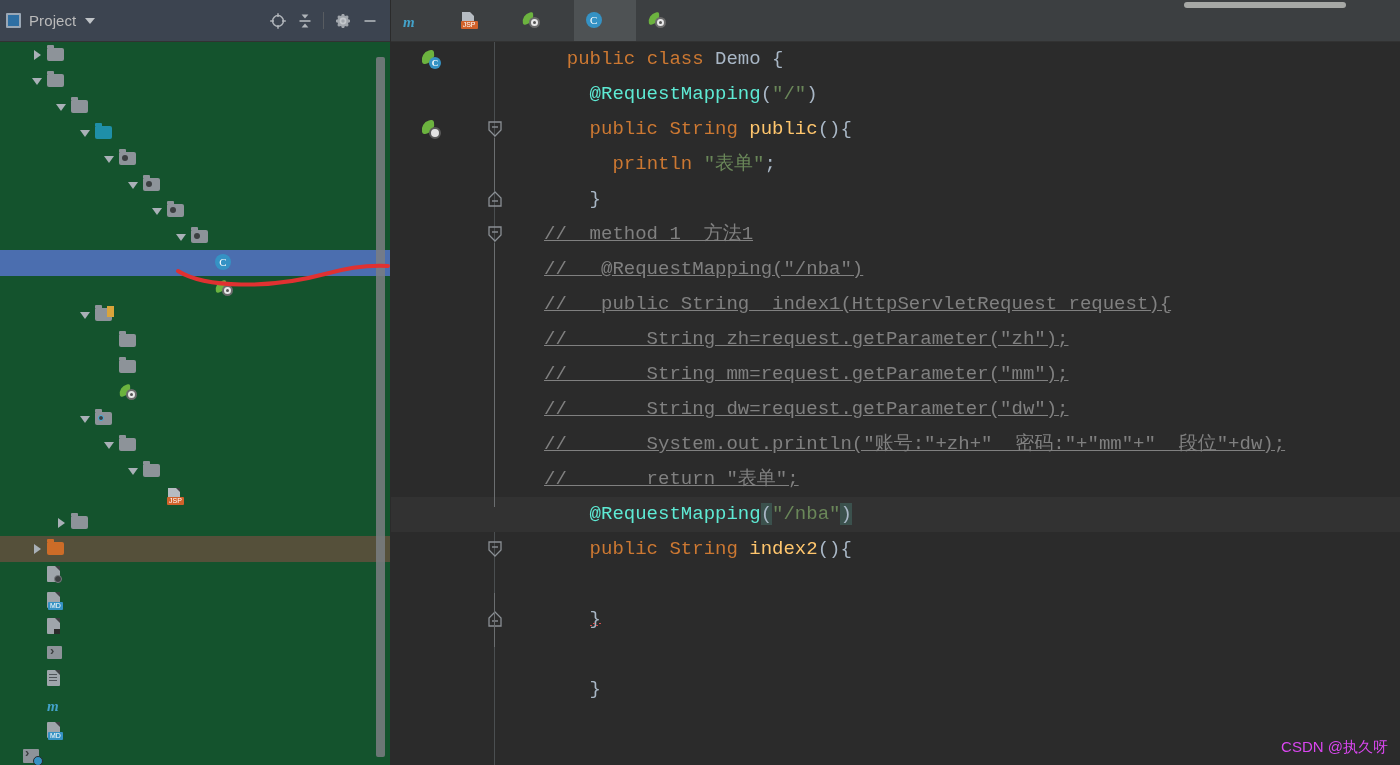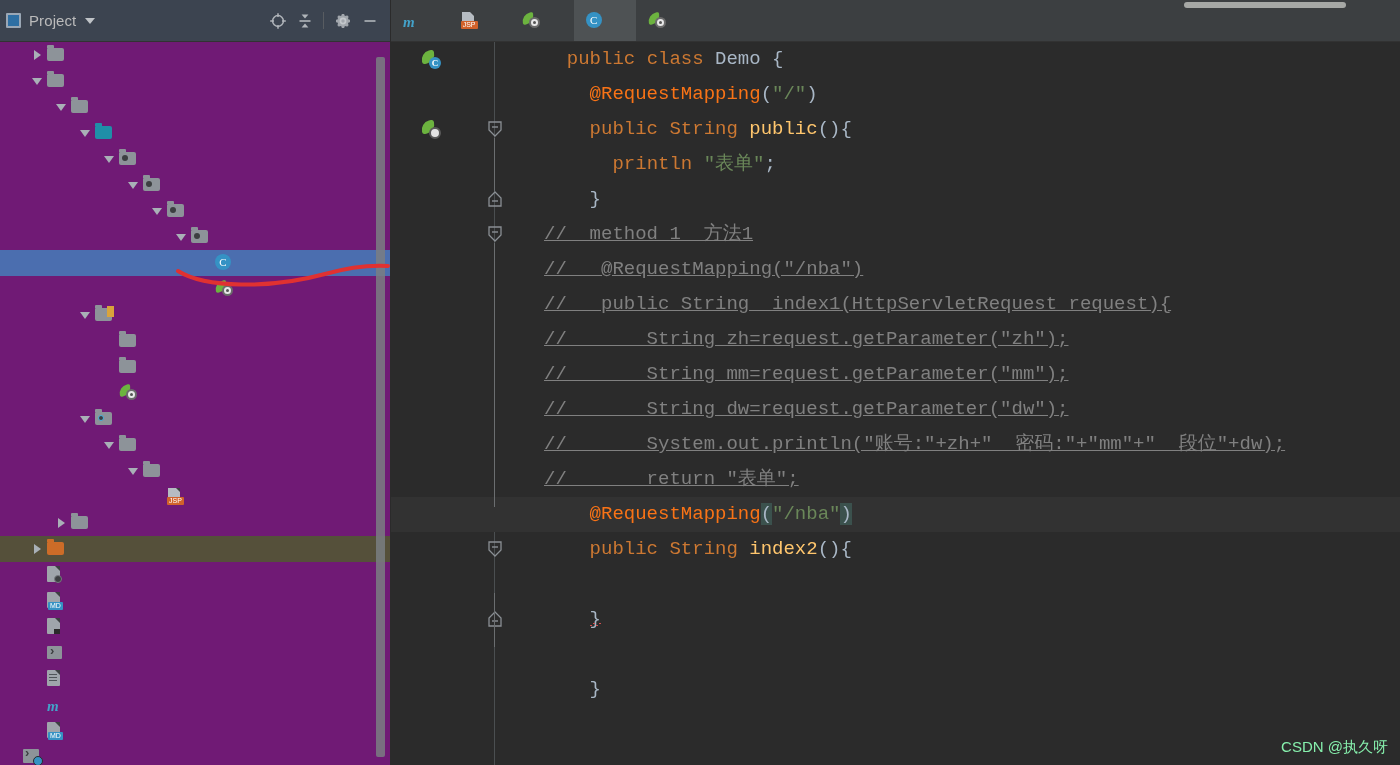--- a/index.html
+++ b/index.html
@@ -7,21 +7,21 @@
     width: 1400px; height: 765px;
     background: #3c3f41;
     font-family: "Liberation Sans", sans-serif;
     overflow: hidden;
   }
   #app { position: relative; width: 1400px; height: 765px; display: flex; }
 
   
   #sidebar {
     width: 391px; height: 765px;
-    background: #701a75;
+    background: #14532d;
     position: relative;
     flex: 0 0 391px;
   }
   #sidebar-header {
     height: 42px; background: #3c4450;
     display: flex; align-items: center;
     padding: 0 8px 0 6px;
     border-bottom: 1px solid #323232;
   }
   .sh-title {
@@ -163,34 +163,34 @@
   .ctext {
     position:absolute; left:113px; top:0; right:0; height:35px;
     font-family:"Liberation Mono", monospace; font-size:19px; line-height:35px;
     white-space:pre; color:#a9b7c6;margin-left:40px;
   }
   .gut-divider { position:absolute; left:103px; top:0; width:1px; bottom:0; background:#4b4f51; }
 
   .kw   { color:#cc7832; }
   .cls  { color:#a9b7c6; }
   .str  { color:#6a8759; }
-  .ann  { color:#f97316; }
+  .ann  { color:#5eead4; }
   .cmt  { color:#808080;text-decoration:underline; }
   .mth  { color:#ffc66d; }
   .brkt { background:#3b514d; }
   .err-squig { position:relative; }
   .err-squig::after {
     content:""; position:absolute; left:-1px; right:-1px; bottom:4px; height:3px;
     background-image: radial-gradient(circle at 2px 3px, #d05050 1.1px, transparent 1.3px),
                       radial-gradient(circle at 5px 0px, #d05050 1.1px, transparent 1.3px);
     background-size: 6px 4px; background-repeat: repeat-x;
   }
 
   #watermark {
-    position:absolute; right:12px; bottom:8px; color:#86efac; font-size:15px;
+    position:absolute; right:12px; bottom:8px; color:#d946ef; font-size:15px;
     font-family:"Liberation Sans", sans-serif;
   }
 </style>
 </head>
 <body>
 
 <div id="app">
 
   <div id="sidebar">
 

